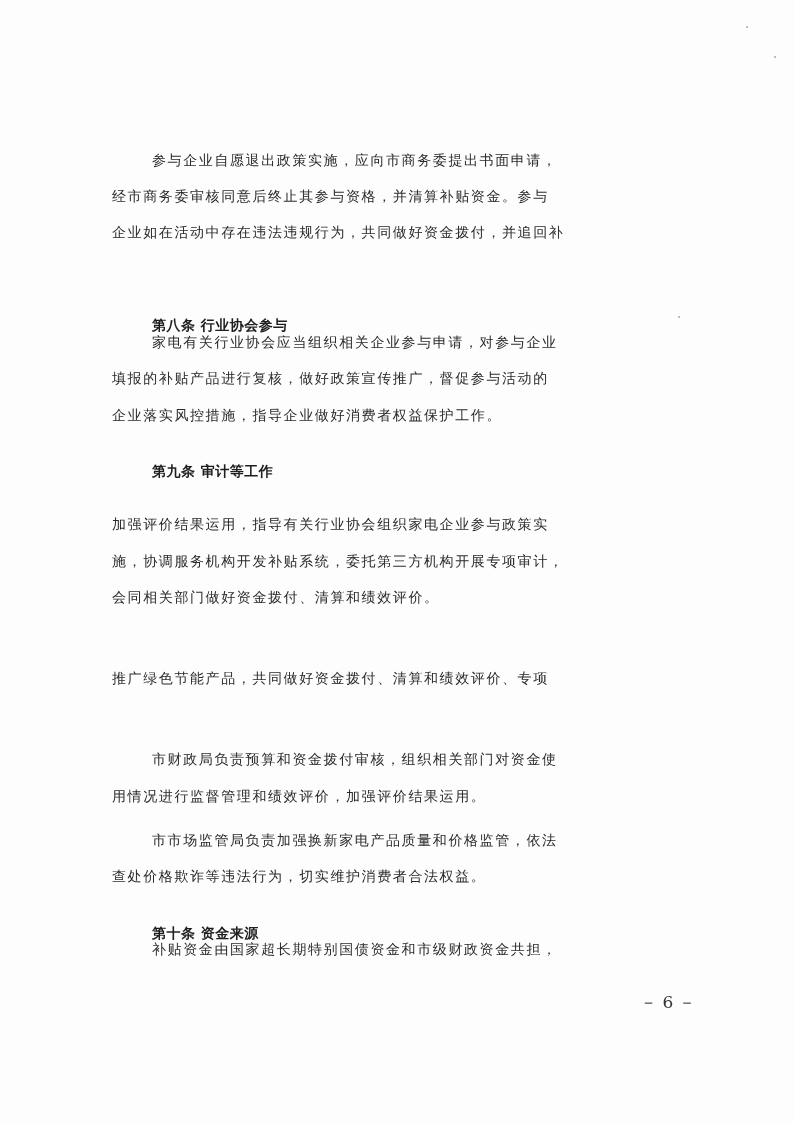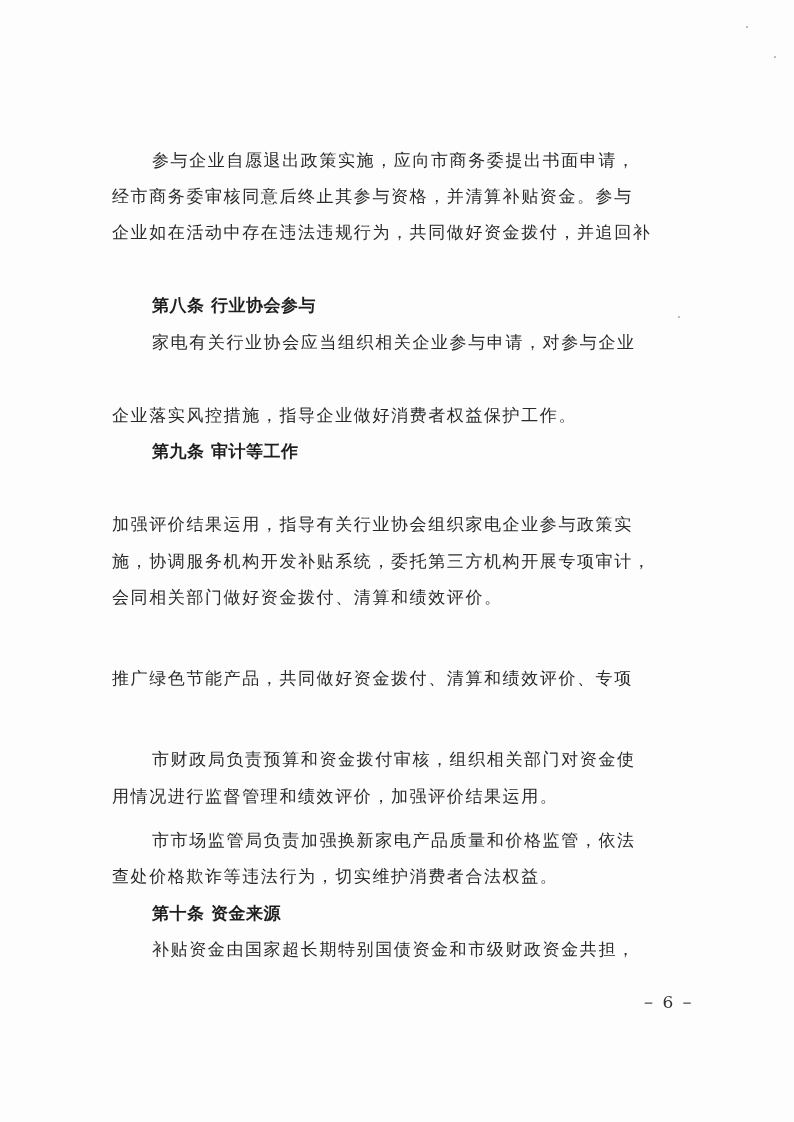--- a/index.html
+++ b/index.html
@@ -4,45 +4,46 @@
 <style>
   html, body { margin: 0; padding: 0; background: #ffffff; }
   body { width: 794px; height: 1122px; position: relative; overflow: hidden; }
   .page {
     position: absolute; left: 0; top: 0; width: 794px; height: 1122px;
     background: #fdfdfd;
   }
   .line {
     position: absolute; left: 112px; width: 590px; height: 28px;
     font-family: "DejaVu Serif", "Liberation Serif", serif;
-    font-size: 17px; line-height: 28px; color: #2a2a2a;
+    font-size: 14px; line-height: 28px; color: #2a2a2a;
     white-space: nowrap; letter-spacing: 1.6px;
   }
   .line.indent { left: 152px; width: 550px; }
   .line.heading {
     font-family: "DejaVu Sans", "Liberation Sans", sans-serif;
-    font-weight: bold; color: #1e1e1e; letter-spacing: 0.5px;
+    font-weight: bold; color: #1e1e1e; letter-spacing: 0.5px; margin-top: 20px;
   }
   .pagenum {
     position: absolute; left: 640px; top: 990px; width: 70px; height: 24px;
     font-family: "DejaVu Serif", "Liberation Serif", serif;
     font-size: 17px; line-height: 24px; color: #333; white-space: nowrap;
   }
   .speck { position: absolute; width: 2px; height: 2px; background: #aaa; border-radius: 1px; }
 </style>
 </head>
 <body>
 
 <div class="page">
   <div class="line indent" style="top:146px">参与企业自愿退出政策实施，应向市商务委提出书面申请，</div>
   <div class="line" style="top:182px">经市商务委审核同意后终止其参与资格，并清算补贴资金。参与</div>
   <div class="line" style="top:218px">企业如在活动中存在违法违规行为，共同做好资金拨付，并追回补</div>
 
   <div class="line indent heading" style="top:291px">第八条 行业协会参与</div>
   <div class="line indent" style="top:328px">家电有关行业协会应当组织相关企业参与申请，对参与企业</div>
+  <div class="line" style="top:364px">填报的补贴产品进行复核，做好政策宣传推广，督促参与活动的</div>
   <div class="line" style="top:401px">企业落实风控措施，指导企业做好消费者权益保护工作。</div>
 
   <div class="line indent heading" style="top:437px">第九条 审计等工作</div>
   <div class="line" style="top:510px">加强评价结果运用，指导有关行业协会组织家电企业参与政策实</div>
   <div class="line" style="top:547px">施，协调服务机构开发补贴系统，委托第三方机构开展专项审计，</div>
   <div class="line" style="top:583px">会同相关部门做好资金拨付、清算和绩效评价。</div>
 
   <div class="line" style="top:664px">推广绿色节能产品，共同做好资金拨付、清算和绩效评价、专项</div>
 
   <div class="line indent" style="top:745px">市财政局负责预算和资金拨付审核，组织相关部门对资金使</div>

